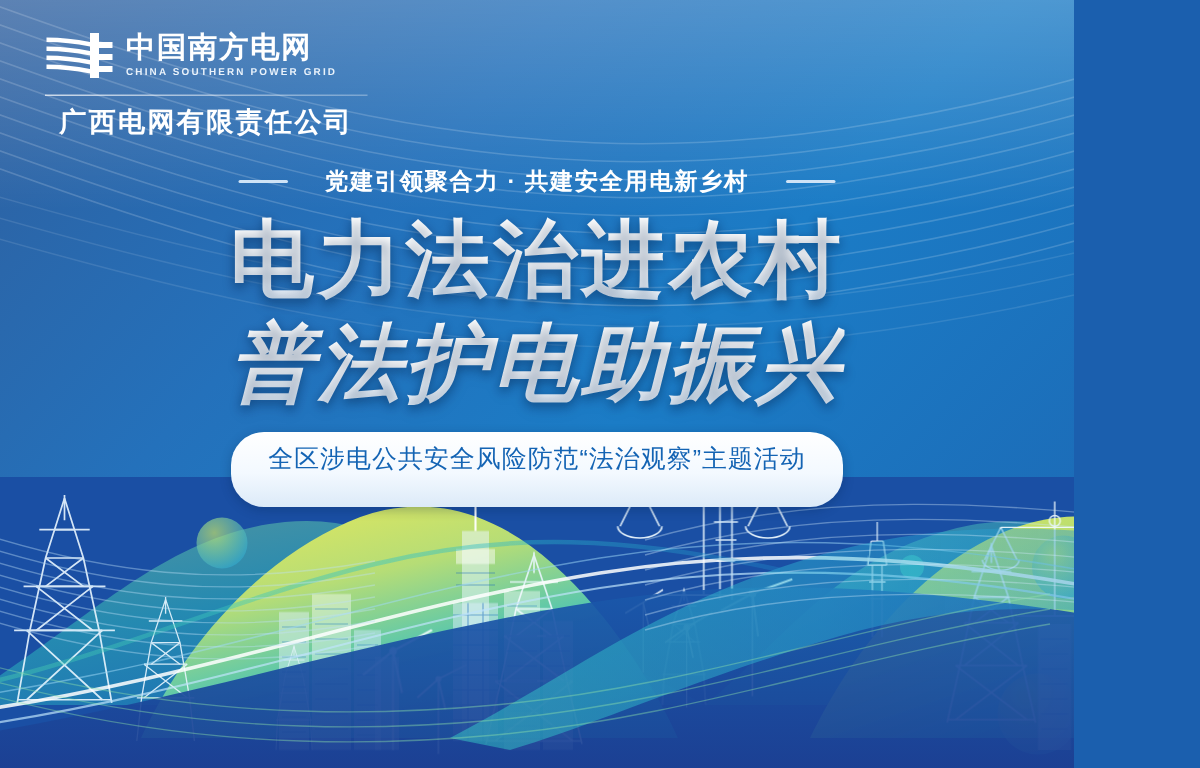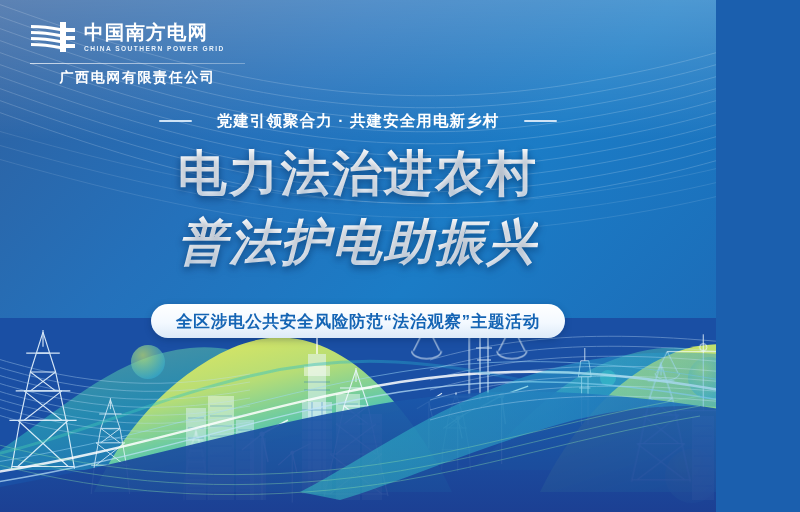--- a/index.html
+++ b/index.html
@@ -27,65 +27,65 @@
   }
   #logo-en{
     color:#e9f2fb;font-size:6.6px;font-weight:700;letter-spacing:1.45px;
     line-height:9px;white-space:nowrap;margin-top:1px;
   }
   #logo-div{
     margin-top:5px;width:100%;height:1px;
     background:linear-gradient(90deg,rgba(255,255,255,.72),rgba(255,255,255,.30));
   }
   #logo-sub{
-    margin-top:5px;color:#ffffff;font-size:14px;font-weight:700;
+    margin-top:5px;color:#ffffff;font-size:18px;font-weight:700;
     letter-spacing:1.6px;text-align:center;white-space:nowrap;
   }
 
   
   #tagline{
     position:absolute;left:0;right:0;top:110px;height:22px;
     display:flex;align-items:center;justify-content:center;gap:25px;
   }
   .tag-dash{width:33px;height:2px;background:#cfe3f6;border-radius:2px;}
   #tagline-text{
     color:#ffffff;font-size:15.5px;font-weight:700;letter-spacing:1.1px;
     white-space:nowrap;
   }
 
   
   #headline{
     position:absolute;left:0;right:0;top:140px;
     display:flex;flex-direction:column;align-items:center;
   }
   .hl-line{
-    font-size:49px;font-weight:900;line-height:66px;white-space:nowrap;
+    font-size:56px;font-weight:900;line-height:66px;white-space:nowrap;
     letter-spacing:2.5px;
     color:#ffffff;
     background:linear-gradient(180deg,#ffffff 0%,#ffffff 55%,#e5f0fb 100%);
     -webkit-background-clip:text;background-clip:text;
     -webkit-text-fill-color:transparent;
     text-shadow:0 3px 7px rgba(8,42,86,.33);
     filter:drop-shadow(0 2px 3px rgba(10,48,96,.30));
   }
   #hl-2{margin-top:3px;font-style:italic;}
 
   
   #pill-wrap{
     position:absolute;left:0;right:0;top:288px;
     display:flex;justify-content:center;
   }
   #pill{
     display:inline-block;
-    padding:7px 25px 5px 25px;
+    padding:7px 25px 21px 25px;
     border-radius:22px;
     background:linear-gradient(180deg,#ffffff 0%,#f3f9ff 55%,#dceaf8 100%);
     box-shadow:0 2px 7px rgba(6,38,80,.30);
-    color:#1464b4;font-size:16.6px;font-weight:700;letter-spacing:.7px;
-    white-space:nowrap;line-height:22px;margin-top:16px;
+    color:#1464b4;font-size:16.6px;font-weight:400;letter-spacing:.7px;
+    white-space:nowrap;line-height:22px;
   }
 </style>
 </head>
 <body>
 
 <div id="poster">
 
   <svg class="svg-full" viewBox="0 0 800 512" preserveAspectRatio="none" aria-hidden="true">
     <defs>
       <linearGradient id="bgTop" x1="0" y1="0" x2="1" y2="0.6">

